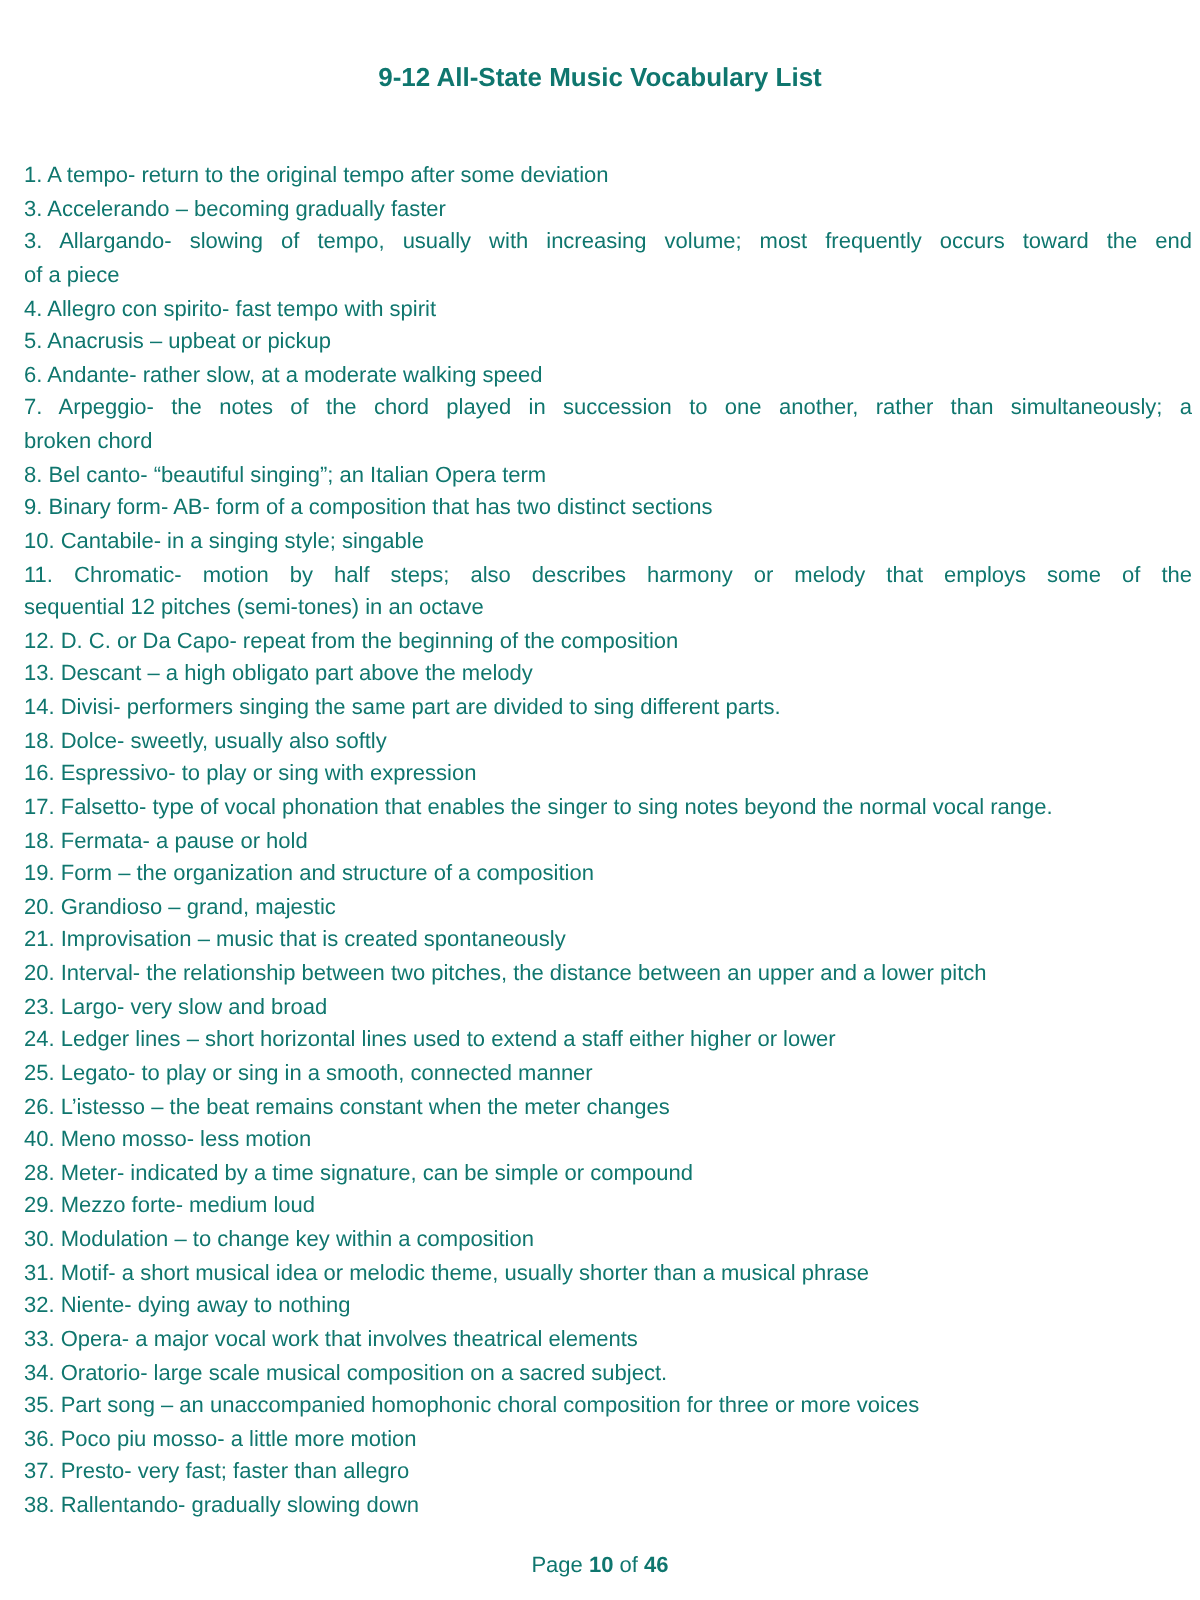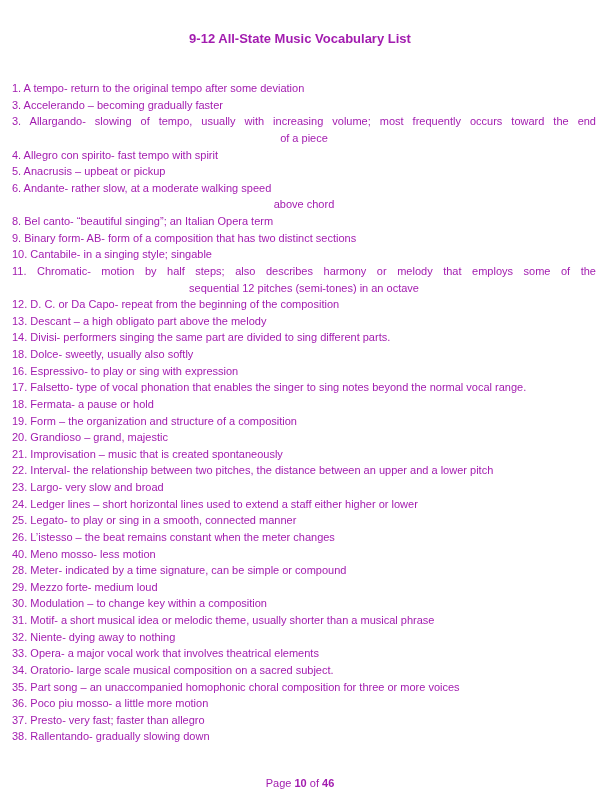--- a/index.html
+++ b/index.html
@@ -6,21 +6,21 @@
     margin: 0;
     padding: 0;
     background: #ffffff;
   }
   .page {
     position: relative;
     width: 600px;
     height: 800px;
     background: #ffffff;
     overflow: hidden;
-    color: #a21caf;
+    color: #0f766e;
     font-family: "Liberation Sans", sans-serif;
   }
   .title {
     position: absolute;
     top: 31px;
     left: 0;
     width: 100%;
     text-align: center;
     font-weight: bold;
     font-size: 13px;
@@ -28,21 +28,21 @@
   }
   .list {
     position: absolute;
     top: 80px;
     left: 12px;
     width: 584px;
     font-size: 11px;
     line-height: 16.62px;
   }
   .item { text-align: left; }
-  .line { width: 100%; text-align: center; }
+  .line { width: 100%; }
   .jline {
     text-align: justify;
     text-align-last: justify;
   }
   .footer {
     position: absolute;
     top: 777px;
     left: 0;
     width: 100%;
     text-align: center;
@@ -59,40 +59,41 @@
       <div class="item">1. A tempo- return to the original tempo after some deviation</div>
       <div class="item">3. Accelerando – becoming gradually faster</div>
       <div class="item">
         <div class="line jline">3. Allargando- slowing of tempo, usually with increasing volume; most frequently occurs toward the end</div>
         <div class="line">of a piece</div>
       </div>
       <div class="item">4. Allegro con spirito- fast tempo with spirit</div>
       <div class="item">5. Anacrusis – upbeat or pickup</div>
       <div class="item">6. Andante- rather slow, at a moderate walking speed</div>
       <div class="item">
-        <div class="line">above chord</div>
+        <div class="line jline">7. Arpeggio- the notes of the chord played in succession to one another, rather than simultaneously; a</div>
+        <div class="line">broken chord</div>
       </div>
       <div class="item">8. Bel canto- “beautiful singing”; an Italian Opera term</div>
       <div class="item">9. Binary form- AB- form of a composition that has two distinct sections</div>
       <div class="item">10. Cantabile- in a singing style; singable</div>
       <div class="item">
         <div class="line jline">11. Chromatic- motion by half steps; also describes harmony or melody that employs some of the</div>
         <div class="line">sequential 12 pitches (semi-tones) in an octave</div>
       </div>
       <div class="item">12. D. C. or Da Capo- repeat from the beginning of the composition</div>
       <div class="item">13. Descant – a high obligato part above the melody</div>
       <div class="item">14. Divisi- performers singing the same part are divided to sing different parts.</div>
       <div class="item">18. Dolce- sweetly, usually also softly</div>
       <div class="item">16. Espressivo- to play or sing with expression</div>
       <div class="item">17. Falsetto- type of vocal phonation that enables the singer to sing notes beyond the normal vocal range.</div>
       <div class="item">18. Fermata- a pause or hold</div>
       <div class="item">19. Form – the organization and structure of a composition</div>
       <div class="item">20. Grandioso – grand, majestic</div>
       <div class="item">21. Improvisation – music that is created spontaneously</div>
-      <div class="item">22. Interval- the relationship between two pitches, the distance between an upper and a lower pitch</div>
+      <div class="item">20. Interval- the relationship between two pitches, the distance between an upper and a lower pitch</div>
       <div class="item">23. Largo- very slow and broad</div>
       <div class="item">24. Ledger lines – short horizontal lines used to extend a staff either higher or lower</div>
       <div class="item">25. Legato- to play or sing in a smooth, connected manner</div>
       <div class="item">26. L’istesso – the beat remains constant when the meter changes</div>
       <div class="item">40. Meno mosso- less motion</div>
       <div class="item">28. Meter- indicated by a time signature, can be simple or compound</div>
       <div class="item">29. Mezzo forte- medium loud</div>
       <div class="item">30. Modulation – to change key within a composition</div>
       <div class="item">31. Motif- a short musical idea or melodic theme, usually shorter than a musical phrase</div>
       <div class="item">32. Niente- dying away to nothing</div>

